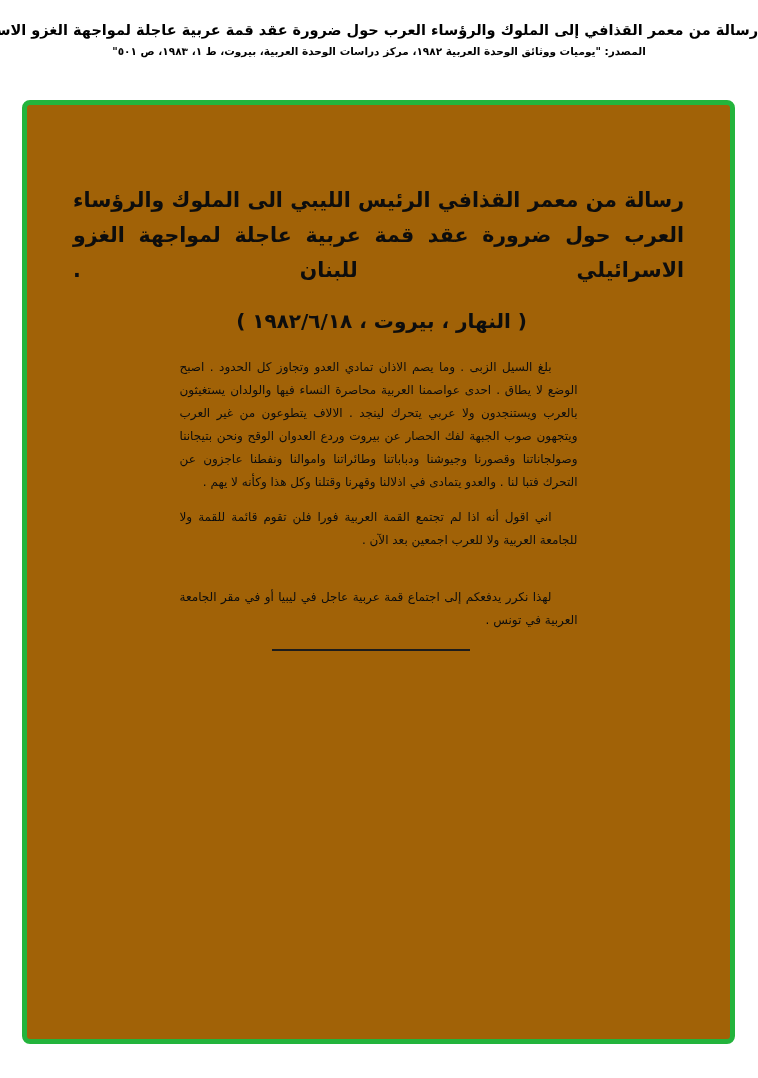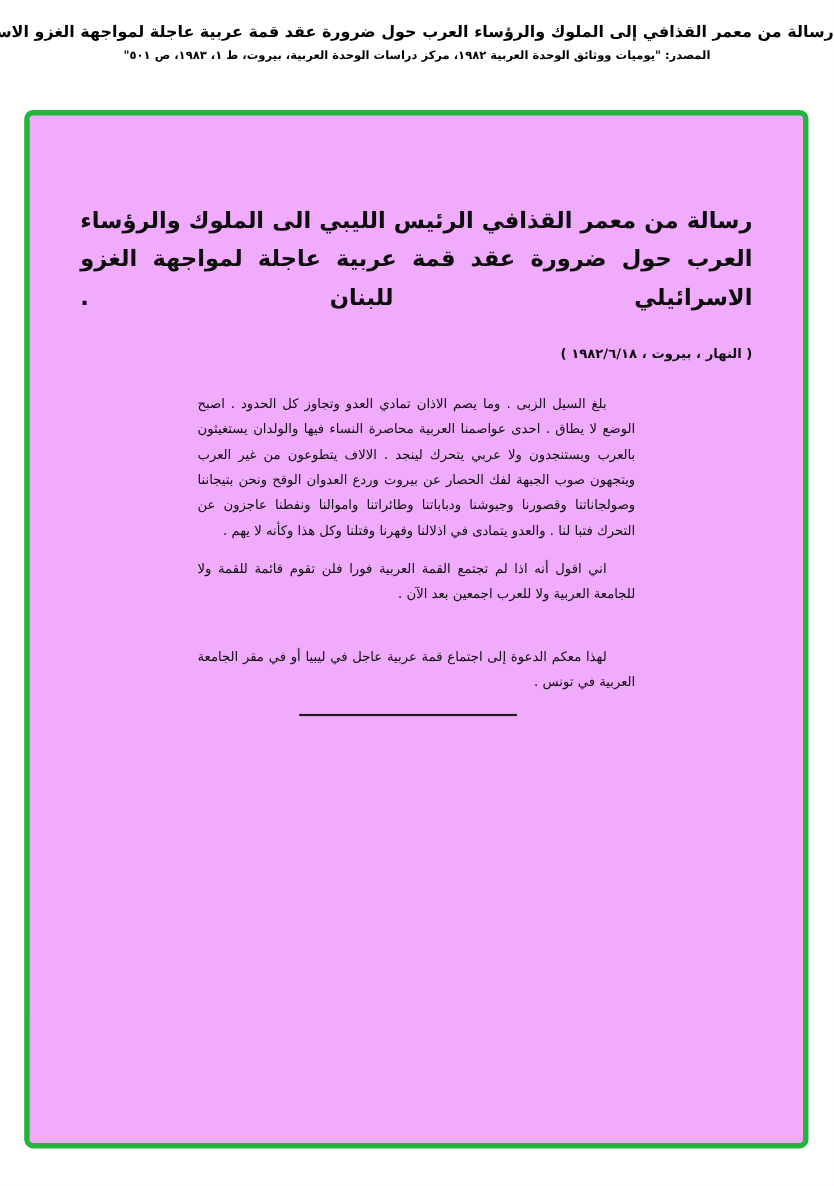--- a/index.html
+++ b/index.html
@@ -30,42 +30,42 @@
     white-space:nowrap;
   }
   
   .doc-frame{
     position:absolute;
     left:22px; top:100px;
     width:713px; height:944px;
     box-sizing:border-box;
     border:5px solid #23b43c;
     border-radius:8px;
-    background:#f0abfc;
+    background:#a16207;
   }
   
   .doc{
     direction:rtl;
     color:#0d0d0d;
     padding:78px 46px 0 46px;
   }
   .doc-title{
     margin:0;
     font-size:20.5px;
     font-weight:bold;
     line-height:35px;
     text-align:justify;
     text-align-last:justify;
   }
   .dateline{
     margin-top:22px;
     padding-left:6px;
-    font-size:12px;
+    font-size:20px;
     font-weight:bold;
-    text-align:right; 
+    text-align:center; 
     line-height:22px;
   }
   .doc-body{
     width:398px;
     margin:24px auto 0 auto;
     font-size:12px;
     line-height:23px;
     text-align:justify;
   }
   .doc-body p{
@@ -96,21 +96,21 @@
   <div class="doc-frame" style="border-color: rgb(35, 180, 60);">
     <div class="doc">
 
       <h1 class="doc-title">رسالة من معمر القذافي الرئيس الليبي الى الملوك والرؤساء العرب حول ضرورة عقد قمة عربية عاجلة لمواجهة الغزو الاسرائيلي للبنان .</h1>
 
       <div class="dateline">( النهار ،  بيروت ،  ١٩٨٢/٦/١٨ )</div>
 
       <div class="doc-body">
         <p class="p1">بلغ السيل الزبى . وما يصم الاذان تمادي العدو وتجاوز كل الحدود . اصبح الوضع لا يطاق . احدى عواصمنا العربية محاصرة النساء فيها والولدان يستغيثون بالعرب ويستنجدون ولا عربي يتحرك لينجد . الالاف يتطوعون من غير العرب ويتجهون صوب الجبهة لفك الحصار عن بيروت وردع العدوان الوقح ونحن بتيجاننا وصولجاناتنا وقصورنا وجيوشنا ودباباتنا وطائراتنا واموالنا ونفطنا عاجزون عن التحرك فتبا لنا . والعدو يتمادى في اذلالنا وقهرنا وقتلنا وكل هذا وكأنه لا يهم .</p>
         <p class="p2">اني اقول أنه اذا لم تجتمع القمة العربية فورا فلن تقوم قائمة للقمة ولا للجامعة العربية ولا للعرب اجمعين بعد الآن .</p>
-        <p class="p4">لهذا معكم الدعوة إلى اجتماع قمة عربية عاجل في ليبيا أو في مقر الجامعة العربية في تونس .</p>
+        <p class="p4">لهذا نكرر يدفعكم إلى اجتماع قمة عربية عاجل في ليبيا أو في مقر الجامعة العربية في تونس .</p>
       </div>
 
       <div class="end-rule"></div>
 
     </div>
   </div>
 
 </div>
 
 </body></html>

